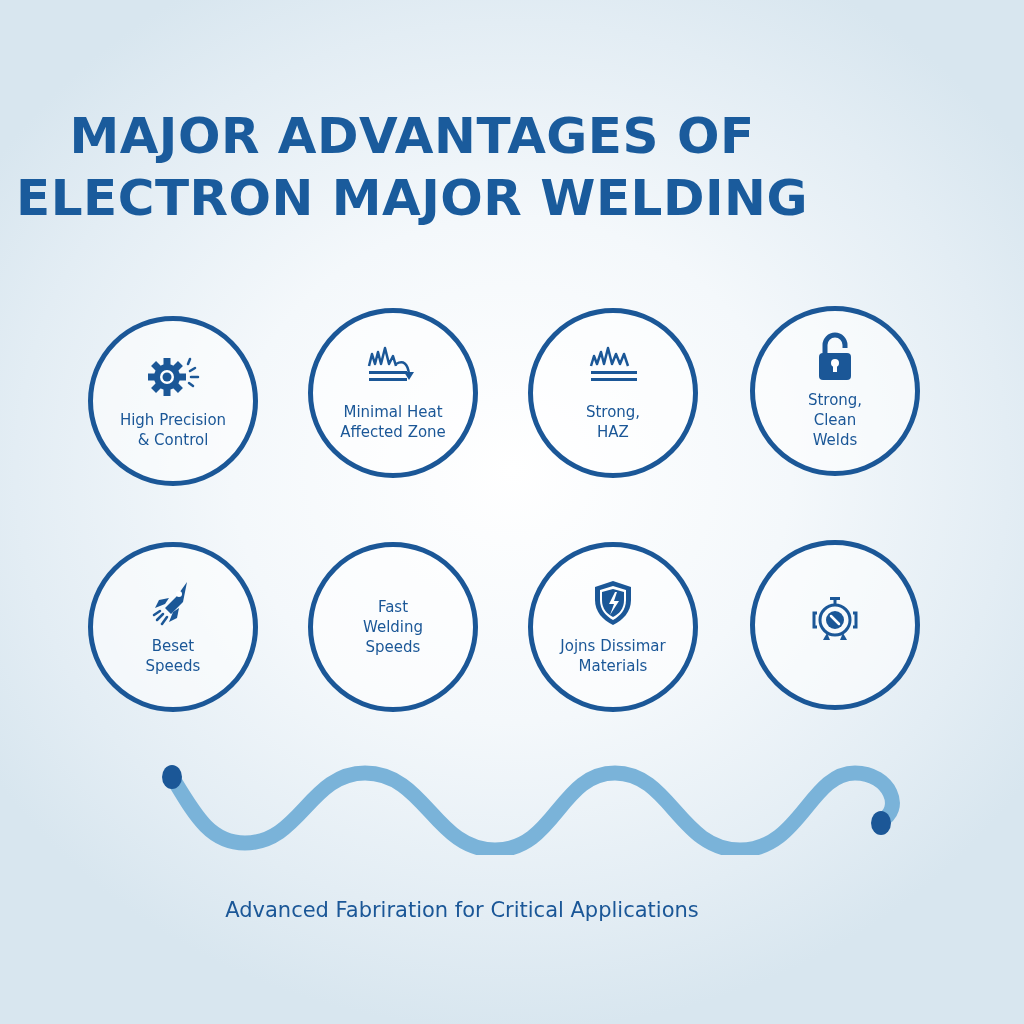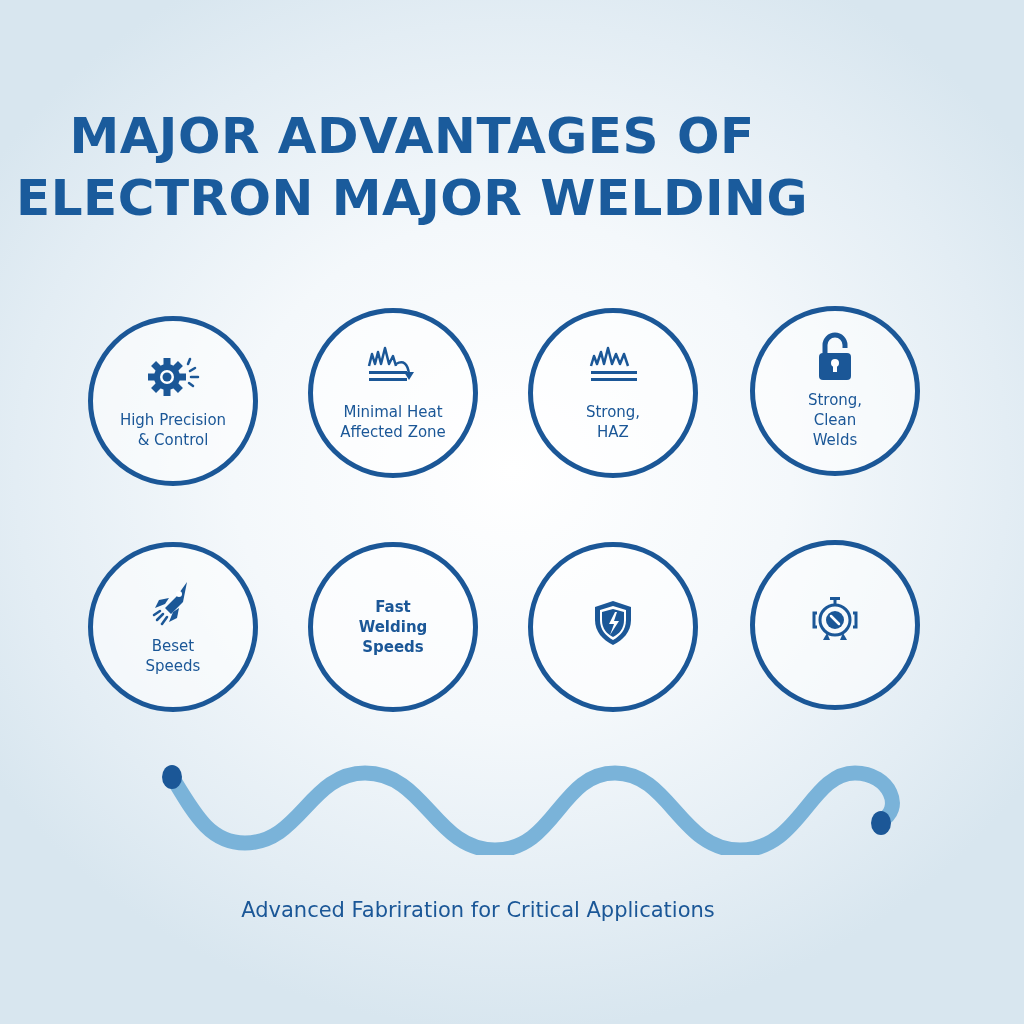--- a/index.html
+++ b/index.html
@@ -21,21 +21,21 @@
     display: flex; flex-direction: column; align-items: center; justify-content: center;
   }
   .circle .icon { width: 60px; height: 50px; margin-bottom: 8px; }
   .circle .icon svg { width: 100%; height: 100%; display: block; }
   .circle .label {
     font-size: 15px; line-height: 20px; text-align: center; color: #1b5797;
     font-family: "DejaVu Sans", sans-serif; white-space: pre-line;
   }
   .wave { position: absolute; left: 150px; top: 755px; width: 760px; height: 100px; }
   .tagline {
-    position: absolute; left: 16px; top: 898px; width: 924px; text-align: center;
+    position: absolute; left: 0; top: 898px; width: 924px; text-align: center;
     font-size: 21px; color: #1b5797; font-family: "DejaVu Sans", sans-serif;
   }
 </style>
 </head>
 <body>
 
 <div class="title">
   <span class="line">MAJOR ADVANTAGES OF</span>
   <span class="line">ELECTRON MAJOR WELDING</span>
 </div>
@@ -123,35 +123,37 @@
         <line x1="20" y1="36" x2="14" y2="42"></line>
         <line x1="24" y1="39" x2="19" y2="46"></line>
         <line x1="17" y1="33" x2="11" y2="37"></line>
       </g>
     </svg>
   </div>
   <div class="label">Beset
 Speeds</div>
 </div>
 
-<div class="circle" style="left:308px; top:542px;font-weight:bold;">
+<div class="circle" style="left:308px; top:542px;">
   <div class="label">Fast
 Welding
 Speeds</div>
 </div>
 
 <div class="circle" style="left:528px; top:542px;">
   <div class="icon">
     <svg viewBox="0 0 60 50">
       <path d="M30 3 L48 9 V22 C48 34 40 42 30 47 C20 42 12 34 12 22 V9 Z" fill="#1b5797"></path>
       <path d="M30 8 L43 12 V22 C43 32 37 38 30 42 C23 38 17 32 17 22 V12 Z" fill="#ffffff"></path>
       <path d="M30 11 L41 14 V22 C41 31 36 36 30 39 C24 36 19 31 19 22 V14 Z" fill="#1b5797"></path>
       <path d="M32 14 L26 26 L31 26 L27 37 L36 23 L31 23 L34 14 Z" fill="#ffffff"></path>
     </svg>
   </div>
+  <div class="label">Jojns Dissimar
+Materials</div>
 </div>
 
 <div class="circle" style="left:750px; top:540px;">
   <div class="icon">
     <svg viewBox="0 0 60 50">
       <rect x="25" y="1" width="10" height="3" fill="#1b5797"></rect>
       <rect x="28.5" y="3" width="3" height="5" fill="#1b5797"></rect>
       <circle cx="30" cy="24" r="15" fill="none" stroke="#1b5797" stroke-width="3"></circle>
       <circle cx="30" cy="24" r="9" fill="#1b5797"></circle>
       <line x1="26" y1="20" x2="34" y2="28" stroke="#ffffff" stroke-width="2.5" stroke-linecap="round"></line>

